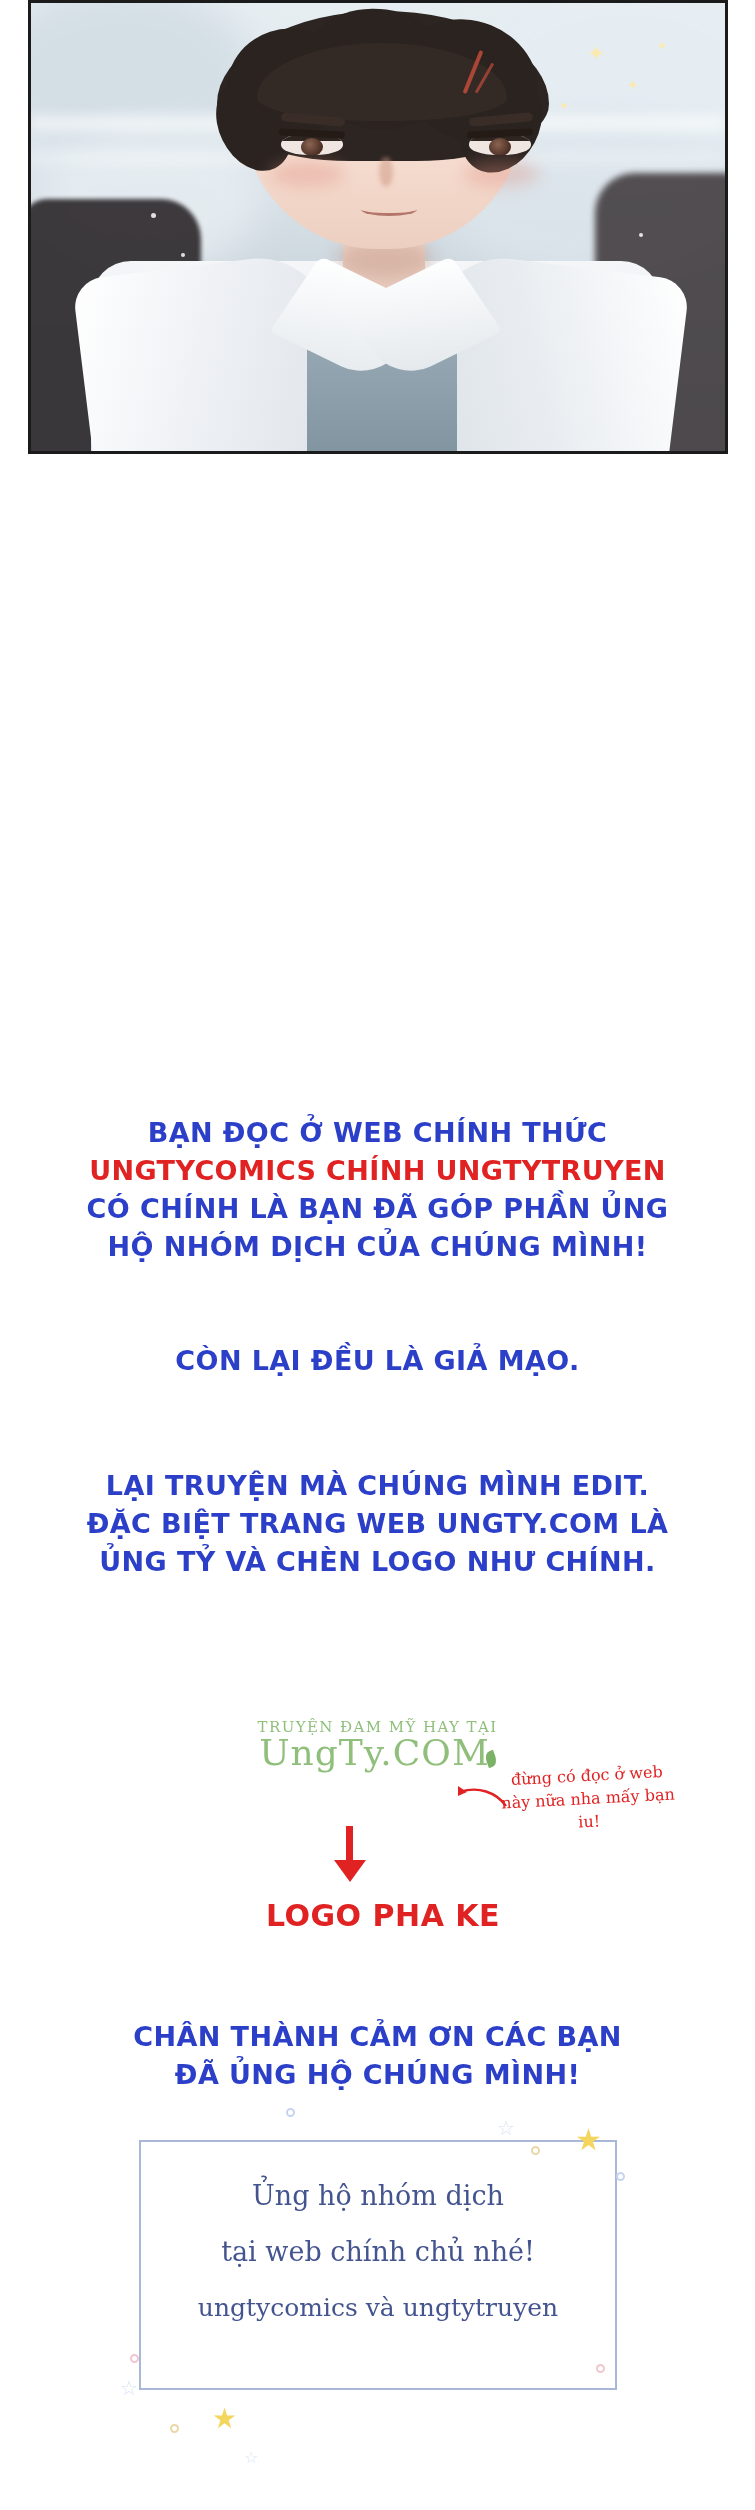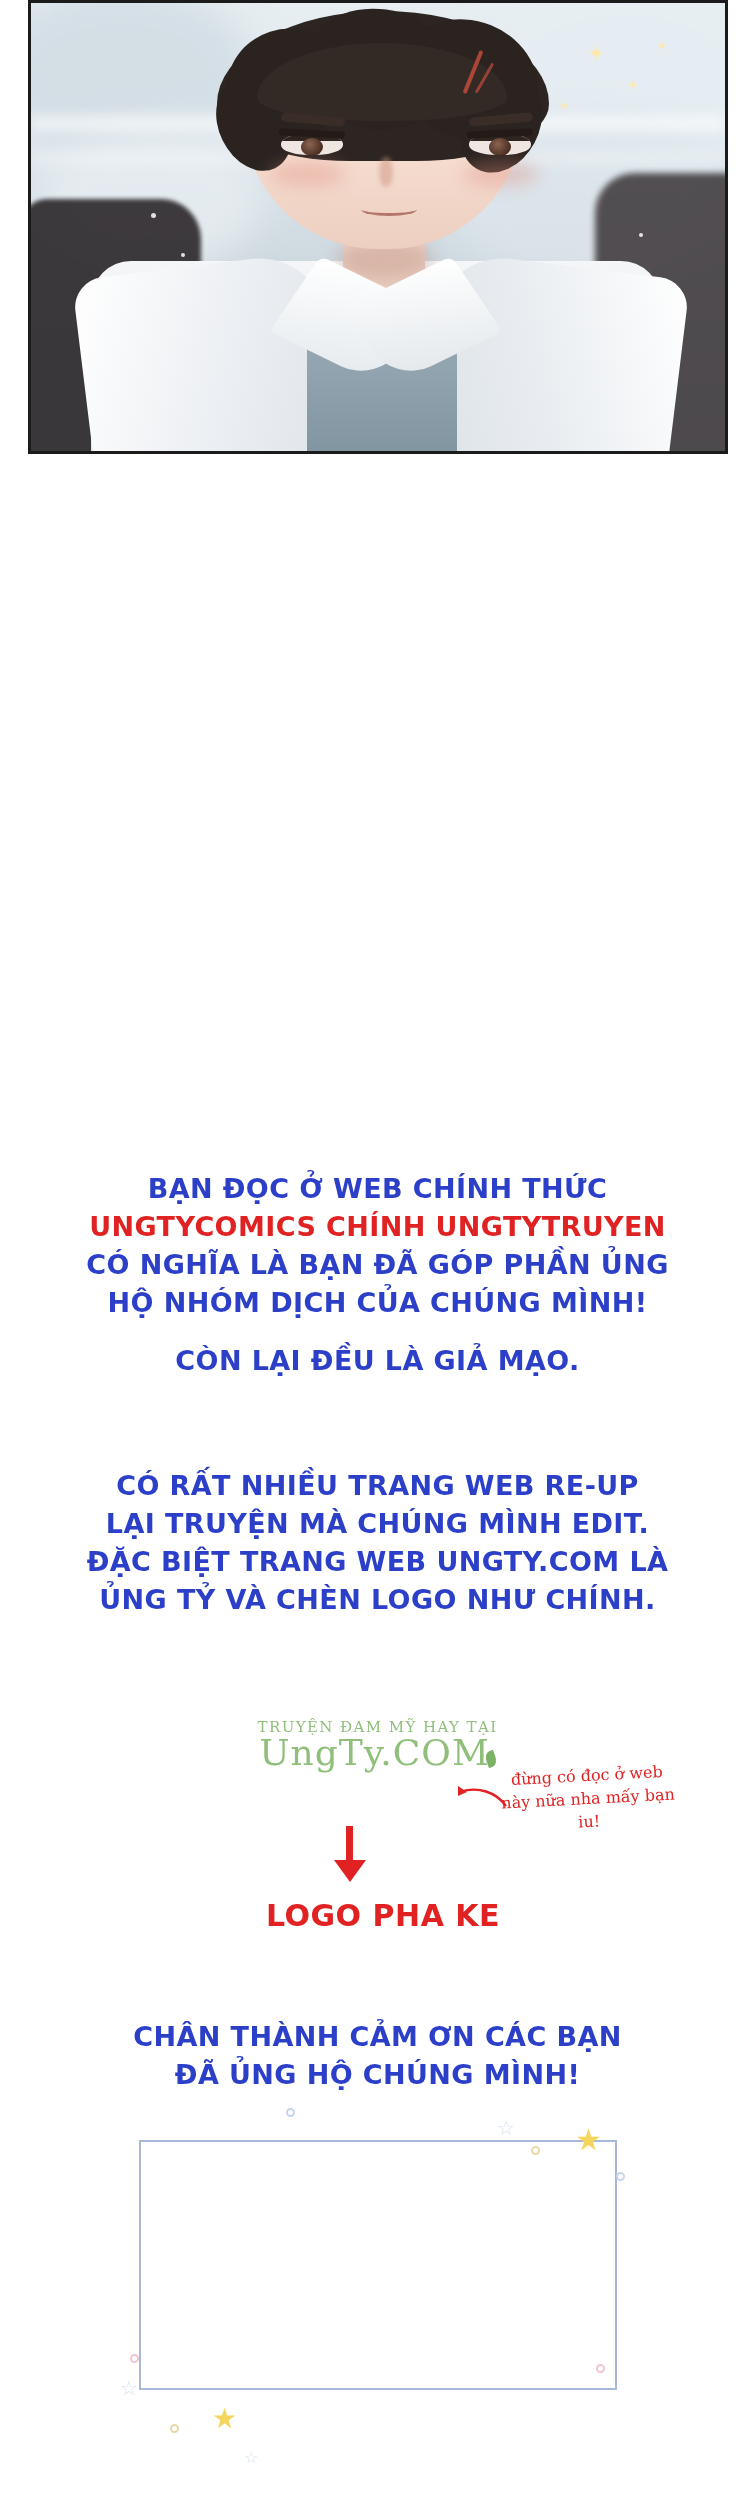--- a/index.html
+++ b/index.html
@@ -304,21 +304,21 @@
     left: 0; right: 0;
     text-align: center;
     font-family: "DejaVu Sans", sans-serif;
     font-weight: 700;
     letter-spacing: .4px;
   }
   .msg .line { display: block; }
   .c-blue { color: #2b3fc8; }
   .c-red  { color: #e02222; }
 
-  #block1 { top: 1170px; font-size: 27px; line-height: 38px; }
+  #block1 { top: 1114px; font-size: 27px; line-height: 38px; }
   #block2 { top: 1342px; font-size: 27px; line-height: 38px; }
   #block3 { top: 1467px; font-size: 27px; line-height: 38px; }
   #block5 { top: 2018px; font-size: 27px; line-height: 38px; }
 
   
   .fakelogo {
     position: absolute;
     left: 0; right: 0;
     top: 1718px;
     text-align: center;
@@ -496,30 +496,29 @@
 
     <div class="dust" style="left:120px; top:210px;"></div>
     <div class="dust" style="left:150px; top:250px; width:4px; height:4px;"></div>
     <div class="dust" style="left:608px; top:230px; width:4px; height:4px;"></div>
     <div class="dust" style="left:640px; top:280px;"></div>
   </div>
 
   <div class="msg" id="block1">
     <span class="line c-blue">BẠN ĐỌC Ở WEB CHÍNH THỨC</span>
     <span class="line c-red">UNGTYCOMICS CHÍNH UNGTYTRUYEN</span>
-    <span class="line c-blue">CÓ NGHĨA LÀ BẠN ĐÃ GÓP PHẦN ỦNG</span>
+    <span class="line c-blue">CÓ CHÍNH LÀ BẠN ĐÃ GÓP PHẦN ỦNG</span>
     <span class="line c-blue">HỘ NHÓM DỊCH CỦA CHÚNG MÌNH!</span>
   </div>
 
   <div class="msg" id="block2">
     <span class="line c-blue">CÒN LẠI ĐỀU LÀ GIẢ MẠO.</span>
   </div>
 
   <div class="msg" id="block3">
-    <span class="line c-blue">CÓ RẤT NHIỀU TRANG WEB RE-UP</span>
     <span class="line c-blue">LẠI TRUYỆN MÀ CHÚNG MÌNH EDIT.</span>
     <span class="line c-blue">ĐẶC BIỆT TRANG WEB UNGTY.COM LÀ</span>
     <span class="line c-blue">ỦNG TỶ VÀ CHÈN LOGO NHƯ CHÍNH.</span>
   </div>
 
   <div class="fakelogo">
     <div class="small">TRUYỆN ĐAM MỸ HAY TẠI</div>
     <div class="big">
       <span>UngTy.COM</span><span class="leaf"></span>
     </div>
@@ -538,20 +537,25 @@
   </svg>
 
   <div class="fake-label">LOGO PHA KE</div>
 
   <div class="msg" id="block5">
     <span class="line c-blue">CHÂN THÀNH CẢM ƠN CÁC BẠN</span>
     <span class="line c-blue">ĐÃ ỦNG HỘ CHÚNG MÌNH!</span>
   </div>
 
   <div class="card"></div>
+  <div class="card-text">
+    <div class="l1">Ủng hộ nhóm dịch</div>
+    <div class="l2">tại web chính chủ nhé!</div>
+    <div class="l3">ungtycomics và ungtytruyen</div>
+  </div>
 
   <span class="star" style="left:575px; top:2122px; font-size:30px;">★</span>
   <span class="star s-out" style="left:497px; top:2116px; font-size:20px;">☆</span>
   <span class="star" style="left:212px; top:2402px; font-size:28px;">★</span>
   <span class="star s-out" style="left:120px; top:2376px; font-size:20px;">☆</span>
   <span class="star s-out" style="left:244px; top:2448px; font-size:16px;">☆</span>
 
   <div class="dotc" style="left:531px; top:2146px;"></div>
   <div class="dotc blue" style="left:616px; top:2172px;"></div>
   <div class="dotc pink" style="left:130px; top:2354px;"></div>

